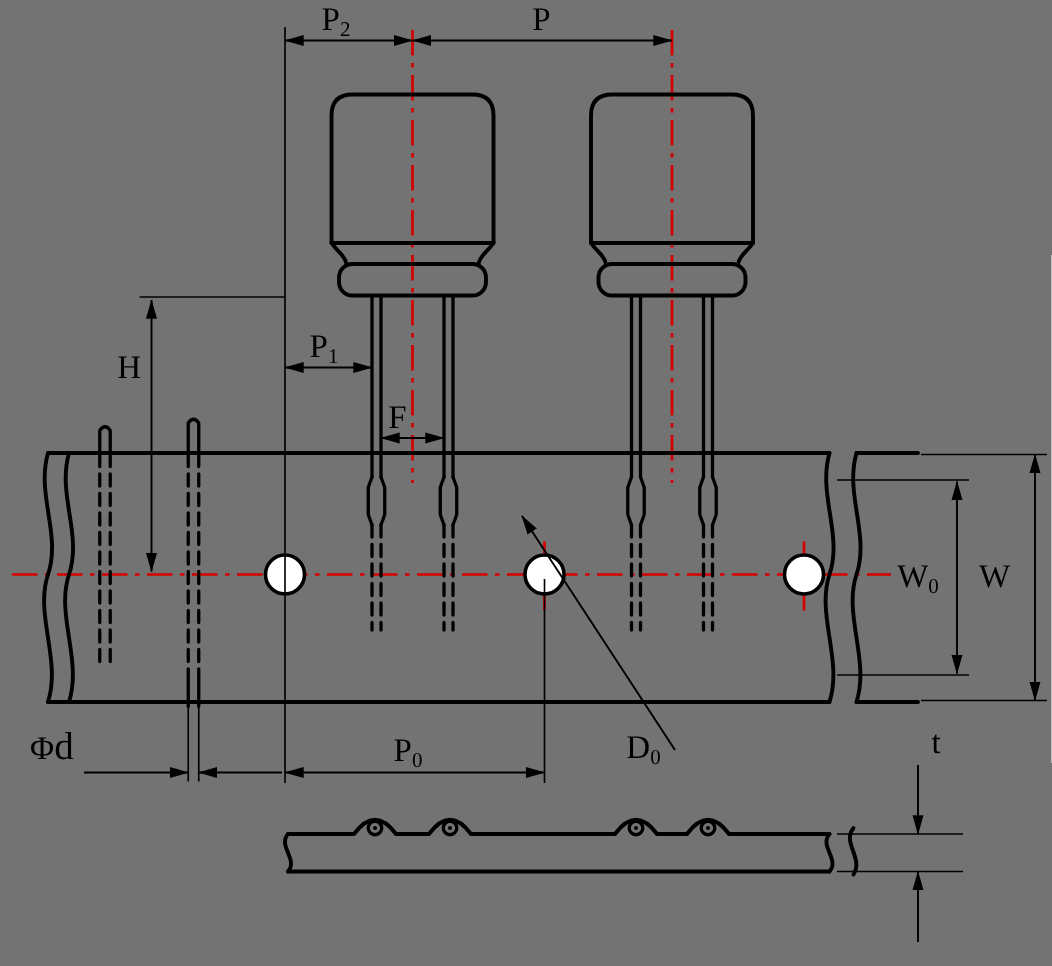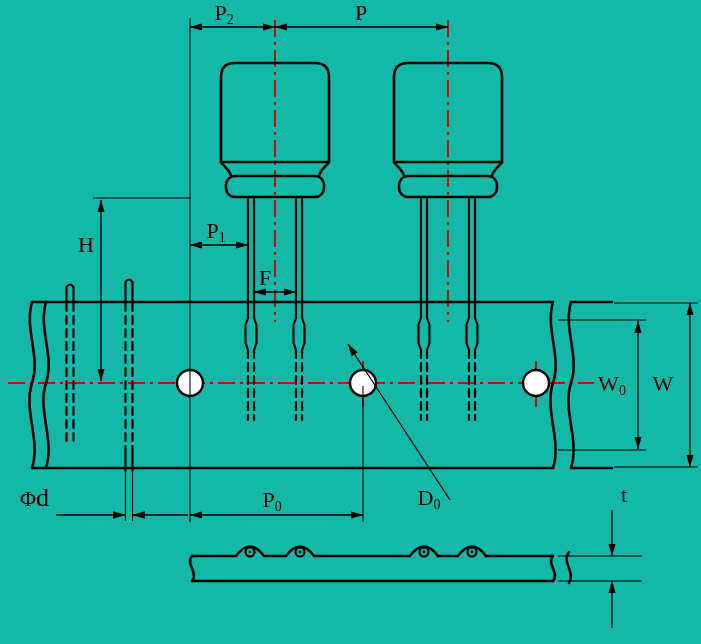--- a/index.html
+++ b/index.html
@@ -1,17 +1,17 @@
 <!DOCTYPE html>
 <html style="--accent: #d60000; --ink: #000000;"><head>
 <meta charset="utf-8">
 <style>
   :root { --accent: #d60000; --ink: #000000; }
   html, body { margin: 0; padding: 0; background: #ffffff; }
-  .stage { width: 701px; height: 644px; position: relative; background: #14b8a6; }
+  .stage { width: 701px; height: 644px; position: relative; background: #737373; }
   svg { display: block; }
   .ol   { fill: none; stroke: var(--ink); stroke-width: 2.6; stroke-linecap: round; stroke-linejoin: round; }
   .md   { fill: none; stroke: var(--ink); stroke-width: 2.2; stroke-linecap: round; stroke-linejoin: round; }
   .thin { fill: none; stroke: var(--ink); stroke-width: 1.3; }
   .ext  { fill: none; stroke: var(--ink); stroke-width: 1.1; }
   .dash { stroke-dasharray: 8 5; }
   .red  { fill: none; stroke: var(--accent); stroke-width: 1.8; stroke-dasharray: 17 5 3 5; }
   .hole { fill: #ffffff; stroke: var(--ink); stroke-width: 2.4; }
   .lbl  { font-family: "Liberation Serif", serif; font-size: 22px; fill: var(--ink); }
   .sub  { font-size: 14px; }

